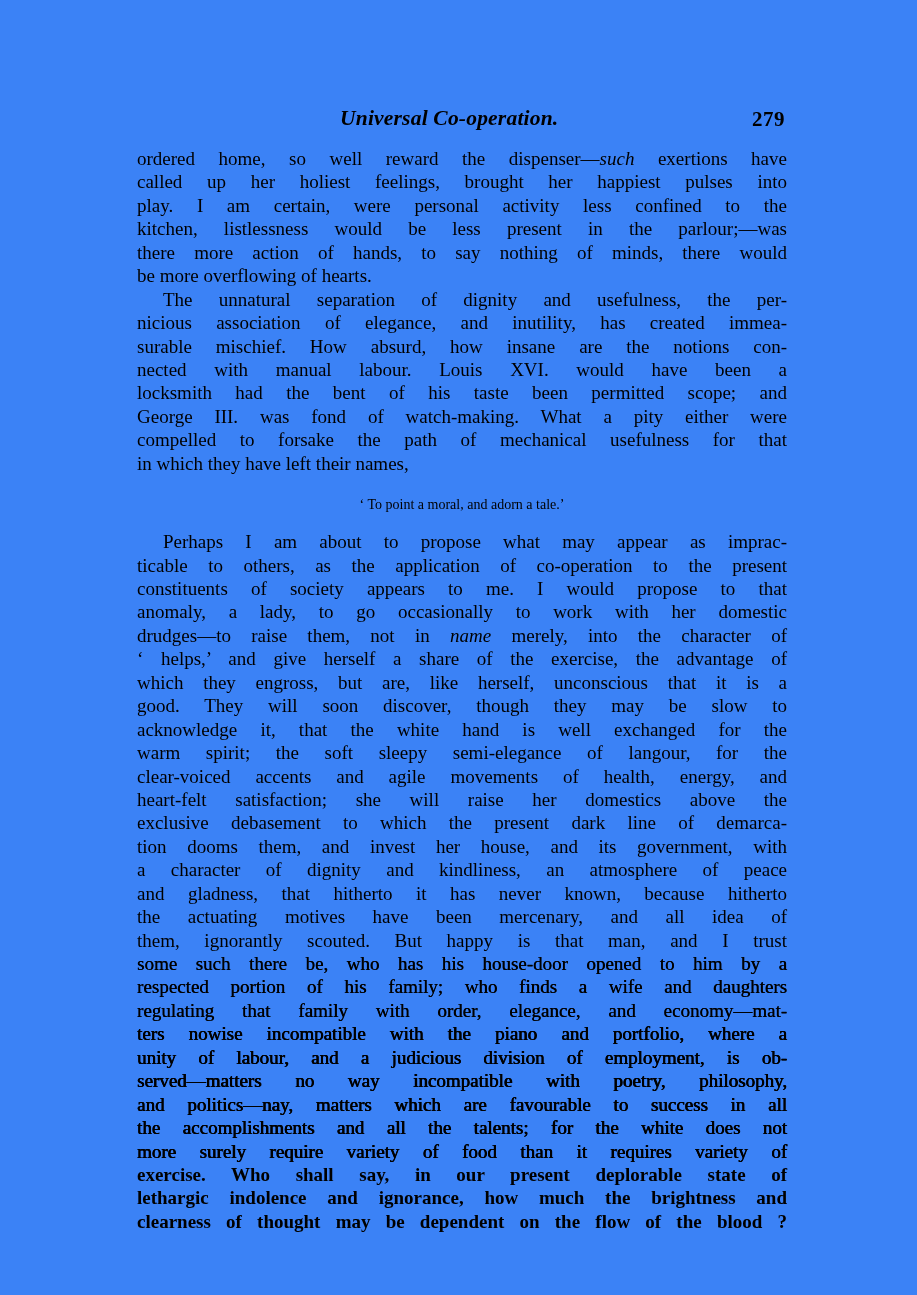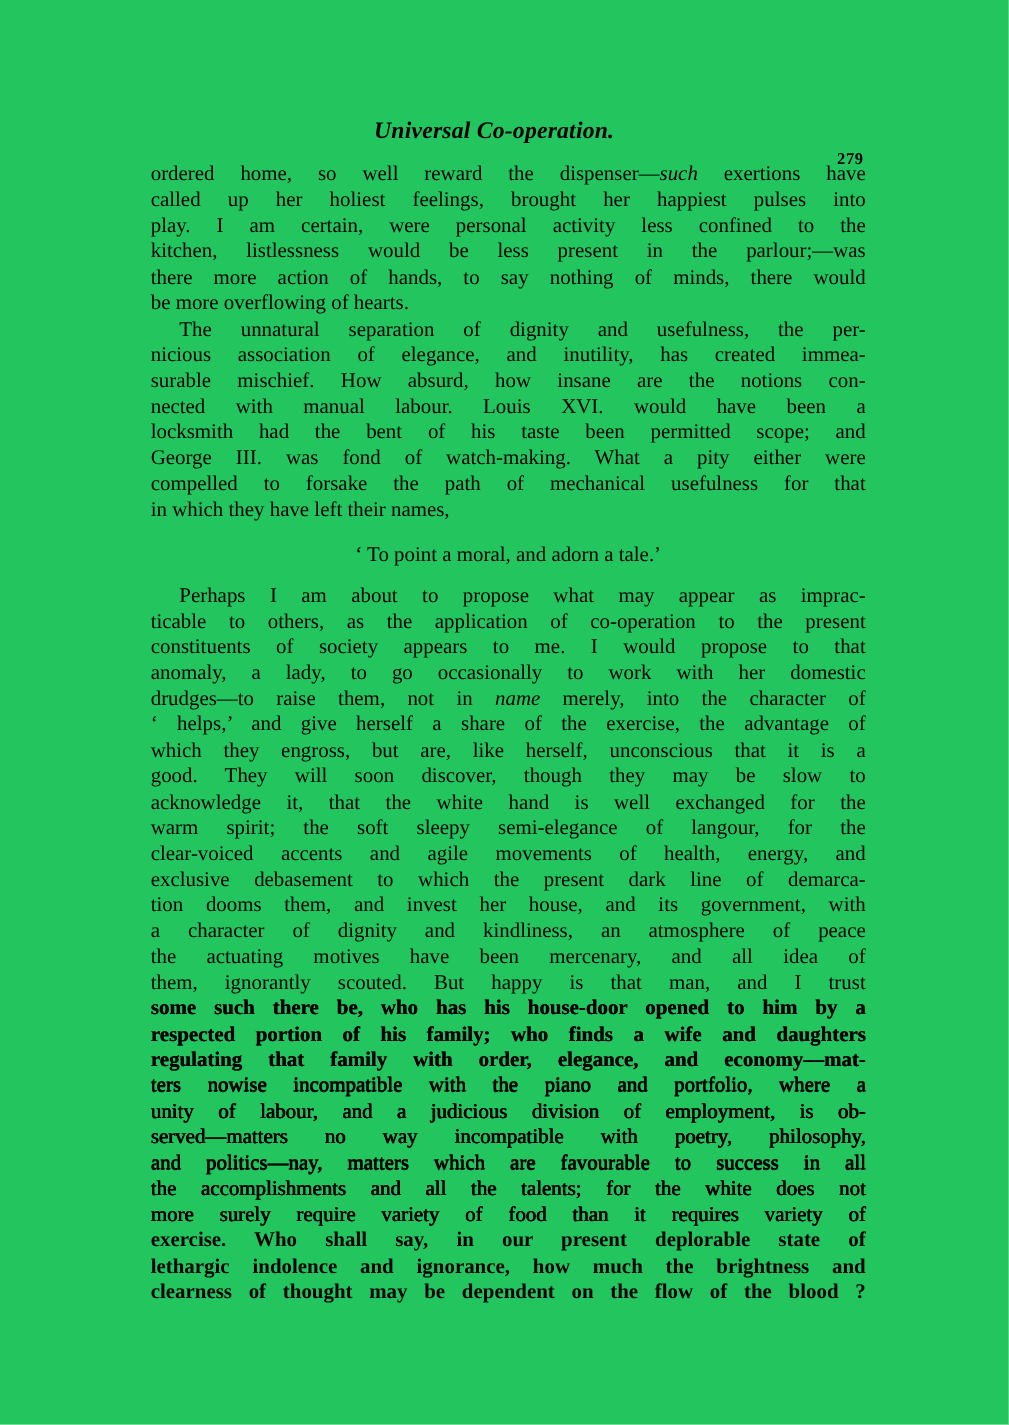--- a/index.html
+++ b/index.html
@@ -16,21 +16,21 @@
     font-family: "Liberation Serif", "DejaVu Serif", serif;
     color: #000000;
     -webkit-font-smoothing: none;
   }
   .page {
     position: absolute;
     left: 0;
     top: 0;
     width: 917px;
     height: 1295px;
-    background: #22c55e;
+    background: #3b82f6;
   }
   .running-head {
     position: absolute;
     left: 137px;
     top: 106px;
     width: 648px;
     height: 30px;
   }
   .running-head-title {
     position: absolute;
@@ -40,23 +40,22 @@
     font-weight: bold;
     font-size: 21.5px;
     letter-spacing: 0.2px;
     white-space: nowrap;
   }
   .running-head-folio {
     position: absolute;
     right: 0;
     top: 1px;
     font-weight: bold;
-    font-size: 15px;
+    font-size: 21px;
     letter-spacing: 0.5px;
-    margin-top: 30px;
   }
   .body-block {
     position: absolute;
     left: 137px;
     top: 147px;
     width: 650px;
   }
   .line {
     display: block;
     height: 23.45px;
@@ -78,26 +77,26 @@
     text-align-last: left;
     font-family: Liberation Serif, serif;
   }
   .line.center > .ln {
     text-align: center;
     text-align-last: center;
   }
   .it { font-style: italic; }
   
   .heavy { font-weight: bold; }
-  .semi { text-shadow: 0.35px 0 0 currentColor; font-weight: bold; }
+  .semi { text-shadow: 0.35px 0 0 currentColor; }
   .semi2 { text-shadow: 0.55px 0 0 currentColor, 0 0.3px 0 currentColor; }
   .quote-line {
     height: 24px;
     line-height: 24px;
-    font-size: 19px;
+    font-size: 14px;
   }
   .gap-sm { height: 13px; }
   .gap-md { height: 18px; }
 </style>
 </head>
 <body>
 
 <div class="page">
 
   <div class="running-head">
@@ -138,23 +137,25 @@
       <div class="line"><span class="ln">ticable to others, as the application of co-operation to the present</span></div>
       <div class="line"><span class="ln">constituents of society appears to me.    I would propose to that</span></div>
       <div class="line"><span class="ln">anomaly, a lady, to go occasionally to work with her domestic</span></div>
       <div class="line"><span class="ln"><span>drudges—to raise them, not in </span><span class="it">name</span><span> merely, into the character of</span></span></div>
       <div class="line"><span class="ln">‘ helps,’ and give herself a share of the exercise, the advantage of</span></div>
       <div class="line"><span class="ln">which they engross, but are, like herself, unconscious that it is a</span></div>
       <div class="line"><span class="ln">good.    They will soon discover, though they may be slow to</span></div>
       <div class="line"><span class="ln">acknowledge it, that the white hand is well exchanged for the</span></div>
       <div class="line"><span class="ln">warm spirit; the soft sleepy semi-elegance of langour, for the</span></div>
       <div class="line"><span class="ln">clear-voiced accents and agile movements of health, energy, and</span></div>
+      <div class="line"><span class="ln">heart-felt satisfaction; she will raise her domestics above the</span></div>
       <div class="line"><span class="ln">exclusive debasement to which the present dark line of demarca-</span></div>
       <div class="line"><span class="ln">tion dooms them, and invest her house, and its government, with</span></div>
       <div class="line"><span class="ln">a character of dignity and kindliness, an atmosphere of peace</span></div>
+      <div class="line"><span class="ln">and gladness, that hitherto it has never known, because hitherto</span></div>
       <div class="line"><span class="ln">the actuating motives have been mercenary, and all idea of</span></div>
       <div class="line"><span class="ln">them, ignorantly scouted.    But happy is that man, and I trust</span></div>
       <div class="line semi"><span class="ln">some such there be, who has his house-door opened to him by a</span></div>
       <div class="line semi"><span class="ln">respected portion of his family; who finds a wife and daughters</span></div>
       <div class="line semi"><span class="ln">regulating that family with order, elegance, and economy—mat-</span></div>
       <div class="line semi2"><span class="ln">ters nowise incompatible with the piano and portfolio, where a</span></div>
       <div class="line semi2"><span class="ln">unity of labour, and a judicious division of employment, is ob-</span></div>
       <div class="line semi2"><span class="ln">served—matters no way incompatible with poetry, philosophy,</span></div>
       <div class="line semi2"><span class="ln">and politics—nay, matters which are favourable to success in all</span></div>
       <div class="line semi2"><span class="ln">the accomplishments and all the talents; for the white does not</span></div>

